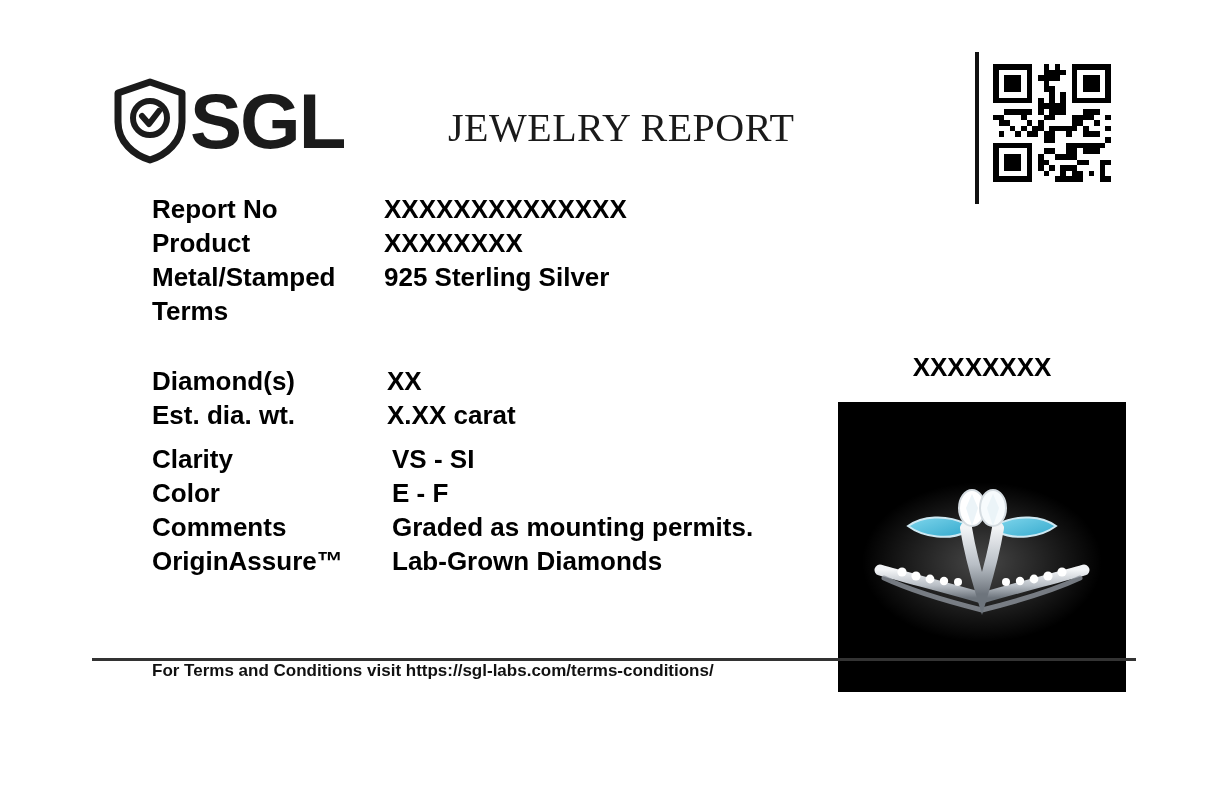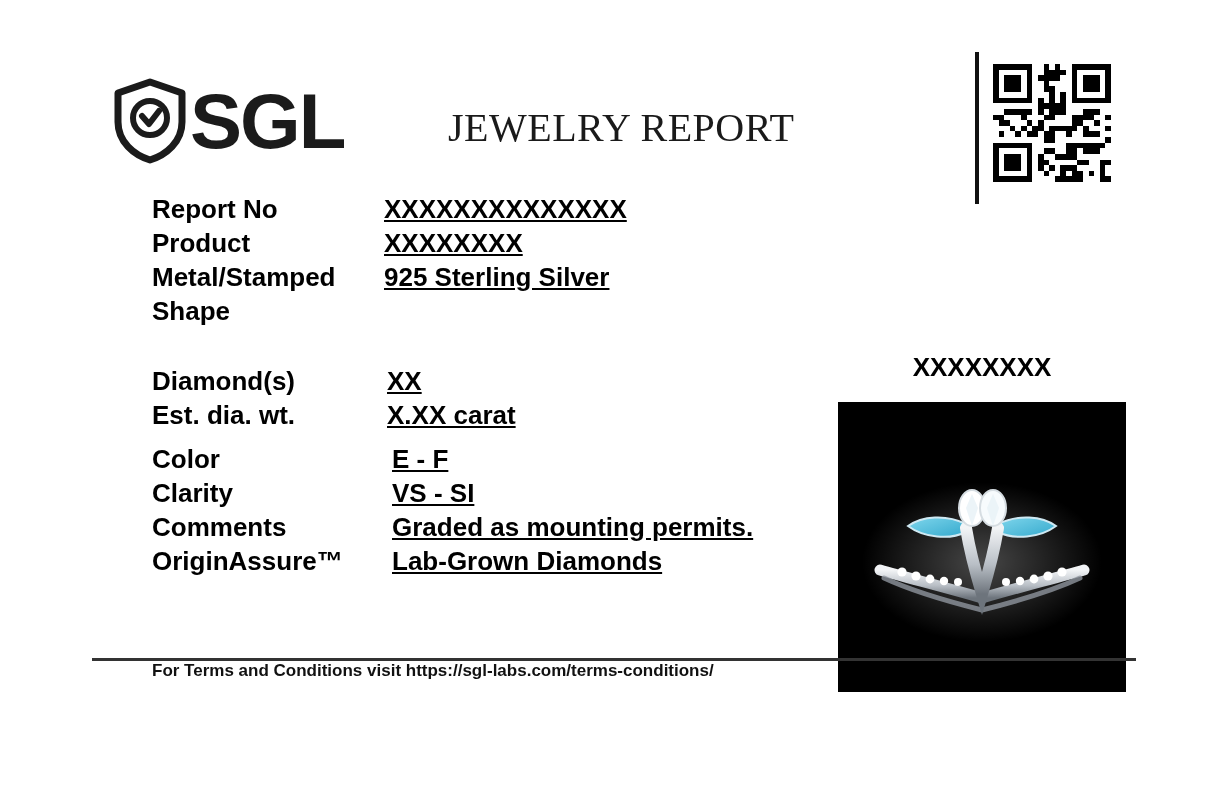--- a/index.html
+++ b/index.html
@@ -97,21 +97,20 @@
     font-size: 26px;
     line-height: 34px;
     white-space: nowrap;
   }
   .row .lbl {
     width: 232px;
     flex: none;
   }
   .row .val {
     flex: 1;
-    text-decoration: underline;
   }
   .gap-lg { height: 36px; }
   .gap-sm { height: 10px; }
 
   
   .row.ind .val { padding-left: 3px; }
   .row.ind2 .val { padding-left: 8px; }
 
   
   .shape-caption {
@@ -628,43 +627,43 @@
     </div>
     <div class="row">
       <span class="lbl">Product</span>
       <span class="val">XXXXXXXX</span>
     </div>
     <div class="row">
       <span class="lbl">Metal/Stamped</span>
       <span class="val">925 Sterling Silver</span>
     </div>
     <div class="row ind">
-      <span class="lbl">Shape</span>
+      <span class="lbl">Terms</span>
     </div>
 
     <div class="gap-lg"></div>
 
     <div class="row ind">
       <span class="lbl">Diamond(s)</span>
       <span class="val">XX</span>
     </div>
     <div class="row ind">
       <span class="lbl">Est. dia. wt.</span>
       <span class="val">X.XX carat</span>
     </div>
 
     <div class="gap-sm"></div>
 
     <div class="row ind2">
+      <span class="lbl">Clarity</span>
+      <span class="val">VS - SI</span>
+    </div>
+    <div class="row ind2">
       <span class="lbl">Color</span>
       <span class="val">E - F</span>
-    </div>
-    <div class="row ind2">
-      <span class="lbl">Clarity</span>
-      <span class="val">VS - SI</span>
     </div>
     <div class="row ind2">
       <span class="lbl">Comments</span>
       <span class="val">Graded as mounting permits.</span>
     </div>
     <div class="row ind2">
       <span class="lbl">OriginAssure™</span>
       <span class="val">Lab-Grown Diamonds</span>
     </div>
 

